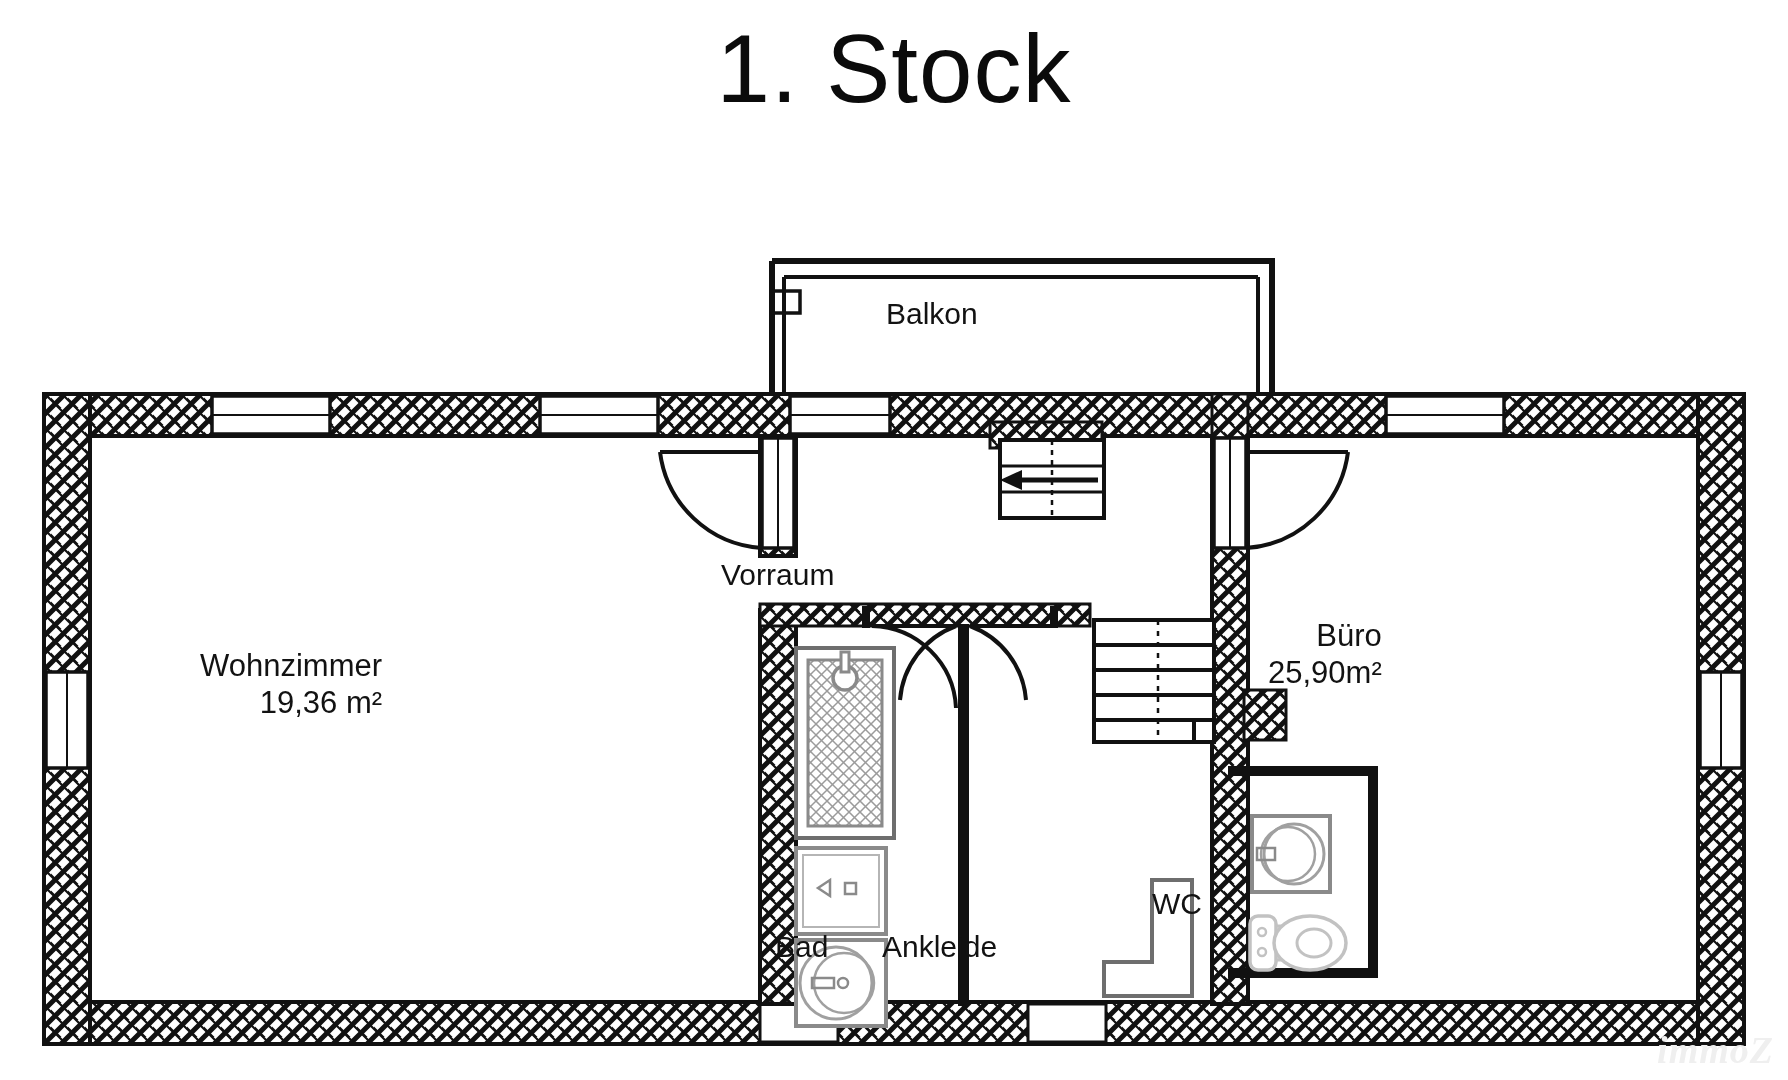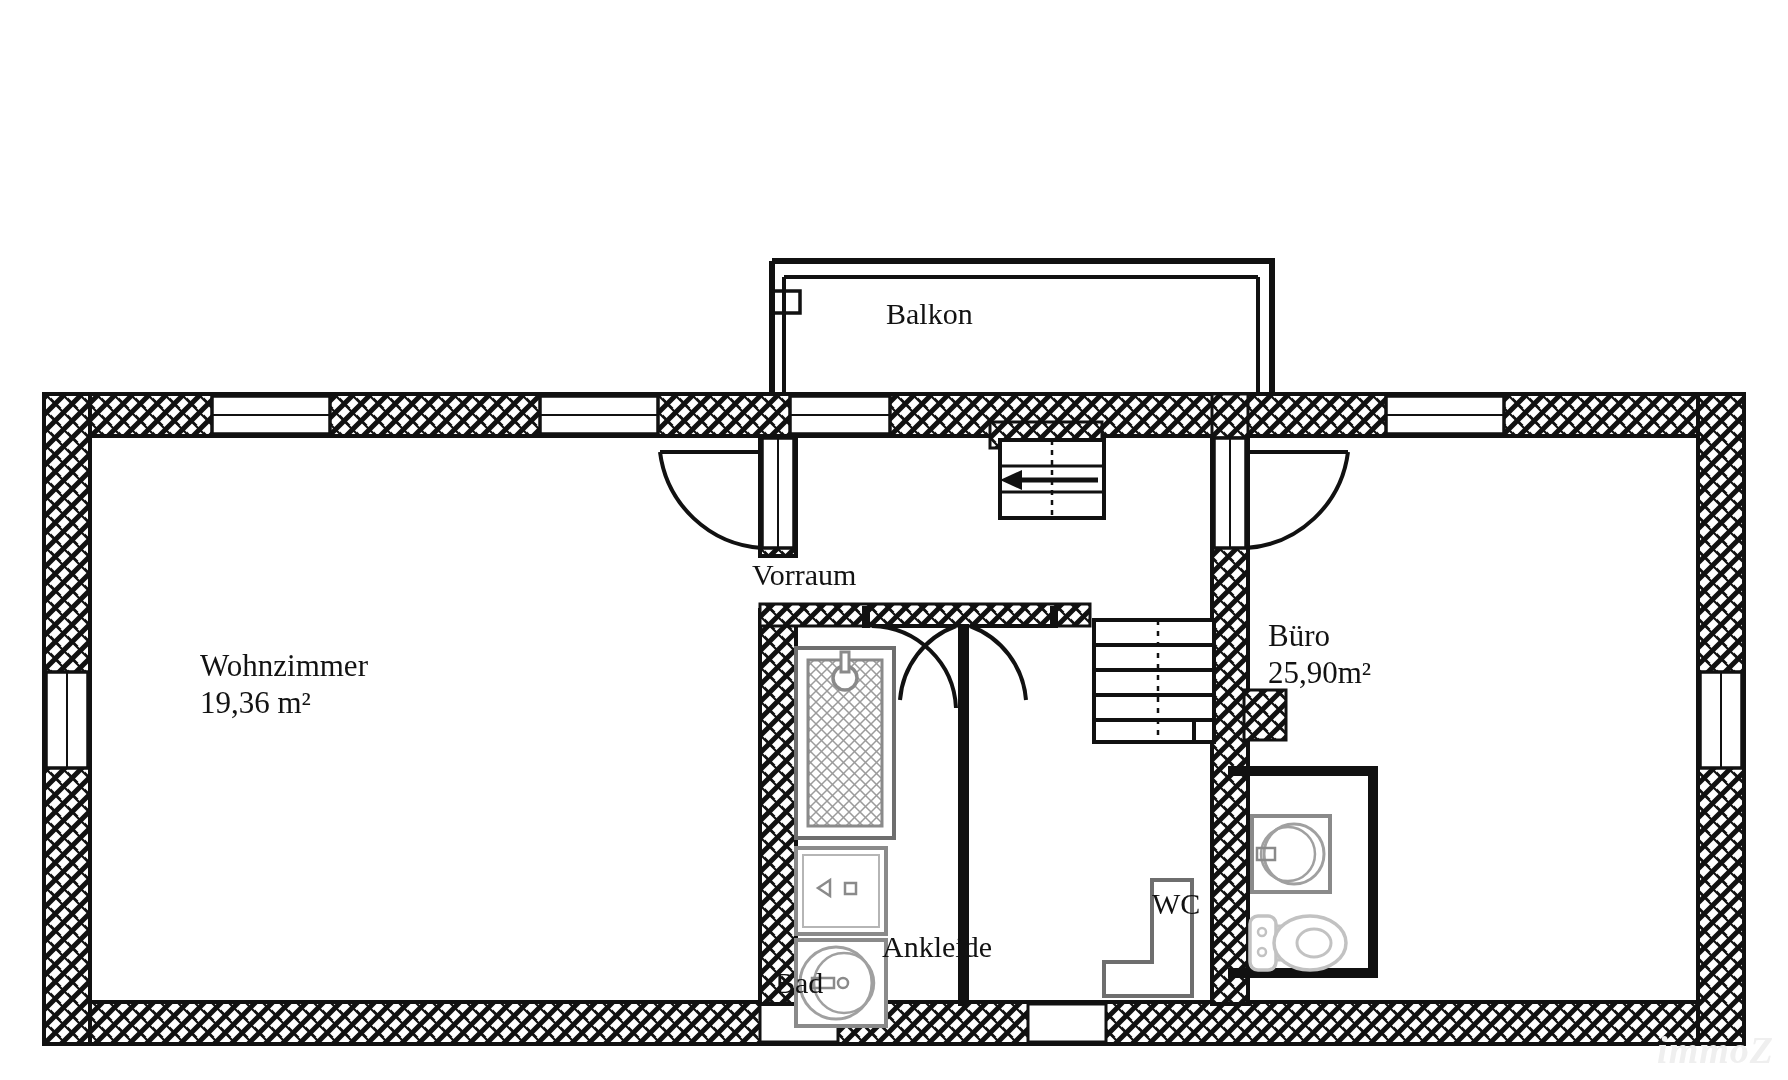--- a/index.html
+++ b/index.html
@@ -26,24 +26,25 @@
     width: 1788px;
     text-align: center;
     font-size: 96px;
     font-weight: 400;
     letter-spacing: 1px;
     color: #0b0b0b;
     font-family: "Liberation Sans", sans-serif;
   }
   .room-label {
     position: absolute;
-    font-family: Liberation Serif, serif;
+    font-family: Liberation Sans, sans-serif;
     color: #121212;
     white-space: pre;
     line-height: 1.18;
+    text-align: right;
   }
   .lbl-lg { font-size: 31px; }
   .lbl-md { font-size: 30px; }
   .watermark {
     position: absolute;
     right: 14px;
     bottom: 8px;
     font-family: "Liberation Serif", serif;
     font-style: italic;
     font-weight: 700;
@@ -57,20 +58,21 @@
     top: 0;
     width: 1788px;
     height: 1080px;
   }
 </style>
 </head>
 <body>
 
 <div id="stage">
 
+  <div id="plan-title">1. Stock</div>
 
   <svg class="plan-svg" viewBox="0 0 1788 1080">
     <defs>
 
       <pattern id="masonry" width="17" height="17" patternUnits="userSpaceOnUse" patternTransform="rotate(0)">
         <rect width="17" height="17" fill="#ffffff"></rect>
         <path d="M-4,4 L4,-4 M-4,21 L21,-4 M13,21 L21,13" stroke="#111111" stroke-width="5" fill="none"></path>
         <path d="M-4,13 L13,-4 M-4,30 L30,-4 M4,21 L21,4" stroke="#111111" stroke-width="2.2" fill="none" transform="scale(-1,1) translate(-17,0)"></path>
       </pattern>
 
@@ -246,26 +248,26 @@
       <path d="M1152,880 L1192,880 L1192,996 L1104,996 L1104,962 L1152,962 Z" fill="#ffffff" stroke="#6e6e6e" stroke-width="4"></path>
     </g>
 
   </svg>
 
   <div class="room-label lbl-md" style="left:886px; top:296px;">Balkon</div>
 
   <div class="room-label lbl-lg" style="left:200px; top:648px;">Wohnzimmer
 19,36 m²</div>
 
-  <div class="room-label lbl-md" style="left:721px; top:557px;margin-left:31px;">Vorraum</div>
+  <div class="room-label lbl-md" style="left:721px; top:557px;">Vorraum</div>
 
   <div class="room-label lbl-lg" style="left:1268px; top:618px;">Büro
 25,90m²</div>
 
-  <div class="room-label lbl-md" style="left:775px; top:929px;margin-top:36px;">Bad</div>
+  <div class="room-label lbl-md" style="left:775px; top:929px;">Bad</div>
 
   <div class="room-label lbl-md" style="left:882px; top:929px;">Ankleide</div>
 
   <div class="room-label lbl-md" style="left:1152px; top:886px;">WC</div>
 
   <div class="watermark">immoZ</div>
 
 </div>
 
 </body></html>

